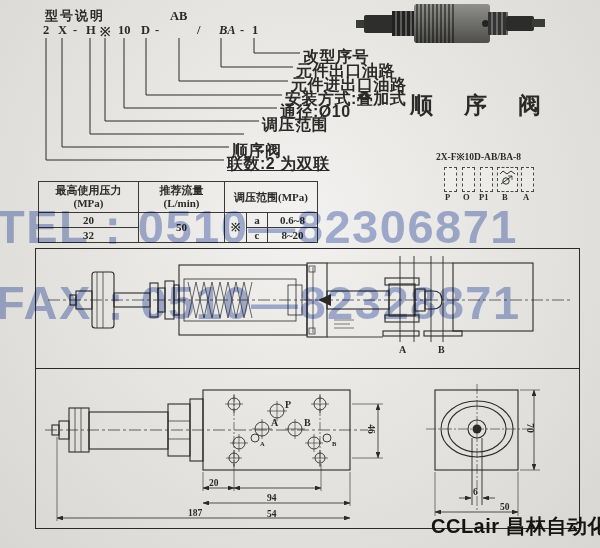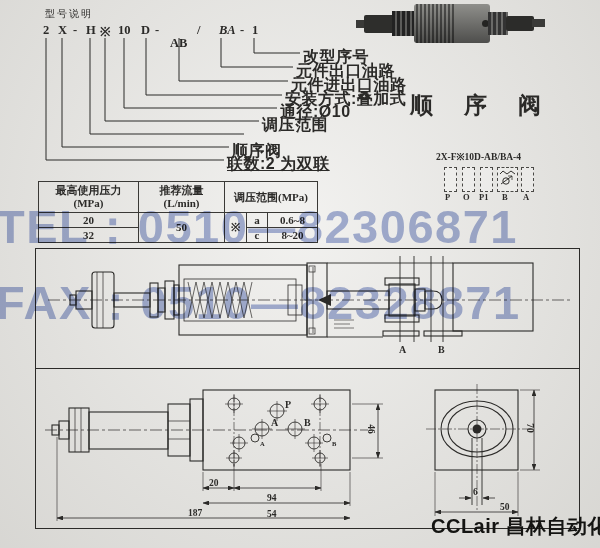--- a/index.html
+++ b/index.html
@@ -3,21 +3,21 @@
 <meta charset="utf-8">
 <style>
   html,body{margin:0;padding:0;}
   .page{position:relative;width:600px;height:548px;background:#e5e4e0;overflow:hidden;
         font-family:"Liberation Sans",sans-serif;color:#2b2a28;}
   .page::before{content:"";position:absolute;inset:0;
         background:radial-gradient(ellipse at 50% 40%, rgba(255,255,255,.5), rgba(0,0,0,.06));
         pointer-events:none;}
   .abs{position:absolute;white-space:pre;}
   
-  .mtitle{font-size:10px;font-weight:normal;letter-spacing:2px;}
+  .mtitle{font-size:13px;font-weight:bold;letter-spacing:2px;}
   .code{font-size:12.5px;font-weight:bold;font-family:"Liberation Serif",serif;}
   .callout{font-size:16px;font-weight:bold;letter-spacing:.5px;}
   
   .ptitle{font-size:23px;font-weight:bold;letter-spacing:31px;}
   
   .photo{position:absolute;left:356px;top:3px;width:192px;height:40px;}
   .photo div{position:absolute;}
   .p-tipL{left:0;top:17px;width:10px;height:8px;background:#3a3a38;}
   .p-hexL{left:8px;top:12px;width:30px;height:18px;background:#2e2e2c;border-radius:2px;}
   .p-ringL{left:36px;top:8px;width:24px;height:25px;background:repeating-linear-gradient(90deg,#222 0 3px,#5c5c5a 3px 5px);}
@@ -62,21 +62,21 @@
   <div class="abs mtitle" style="left:45px;top:7px;">型号说明</div>
 
   <span class="abs code" style="left:43px;top:23px;">2</span>
   <span class="abs code" style="left:58px;top:23px;">X</span>
   <span class="abs code" style="left:73px;top:23px;">-</span>
   <span class="abs code" style="left:86px;top:23px;">H</span>
   <span class="abs code" style="left:100px;top:23px;">※</span>
   <span class="abs code" style="left:118px;top:23px;">10</span>
   <span class="abs code" style="left:141px;top:23px;">D</span>
   <span class="abs code" style="left:155px;top:23px;">-</span>
-  <span class="abs code" style="left:170px;top:36px;">AB</span>
+  <span class="abs code" style="left:170px;top:9px;">AB</span>
   <span class="abs code" style="left:197px;top:23px;">/</span>
   <span class="abs code" style="left:219px;top:23px;font-style:italic;">BA</span>
   <span class="abs code" style="left:240px;top:23px;">-</span>
   <span class="abs code" style="left:252px;top:23px;">1</span>
 
   <svg class="abs" style="left:0;top:0;" width="340" height="175" viewBox="0 0 340 175">
     <g fill="none" stroke="#2b2a28" stroke-width="1">
       <polyline points="254,38 254,53 300,53"></polyline>
       <polyline points="221,38 221,67 293,67"></polyline>
       <polyline points="179,38 179,81 288,81"></polyline>
@@ -133,21 +133,21 @@
       <td class="w3c">0.6~8</td>
     </tr>
     <tr class="dr">
       <td>32</td>
       <td>c</td>
       <td>8~20</td>
     </tr>
   </tbody>
     </table>
 
-  <div class="abs schem-title" style="left:436px;top:150px;">2X-F※10D-AB/BA-4</div>
+  <div class="abs schem-title" style="left:436px;top:150px;">2X-F※10D-AB/BA-8</div>
   <div class="sbox" style="left:444px;width:11px;"></div>
   <div class="sbox" style="left:462px;width:11px;"></div>
   <div class="sbox" style="left:480px;width:11px;"></div>
   <div class="sbox" style="left:497px;width:19px;"></div>
   <div class="sbox" style="left:521px;width:11px;"></div>
   <svg class="abs" style="left:497px;top:167px;" width="21" height="23" viewBox="0 0 21 23">
     <g fill="none" stroke="#33322f" stroke-width="1">
       <path d="M3 7 l3 -3 l4 3 l4 -3 l4 3"></path>
       <path d="M4 17 L15 9"></path>
       <path d="M15 9 l-4 0 M15 9 l0 4" stroke-width=".8"></path>

